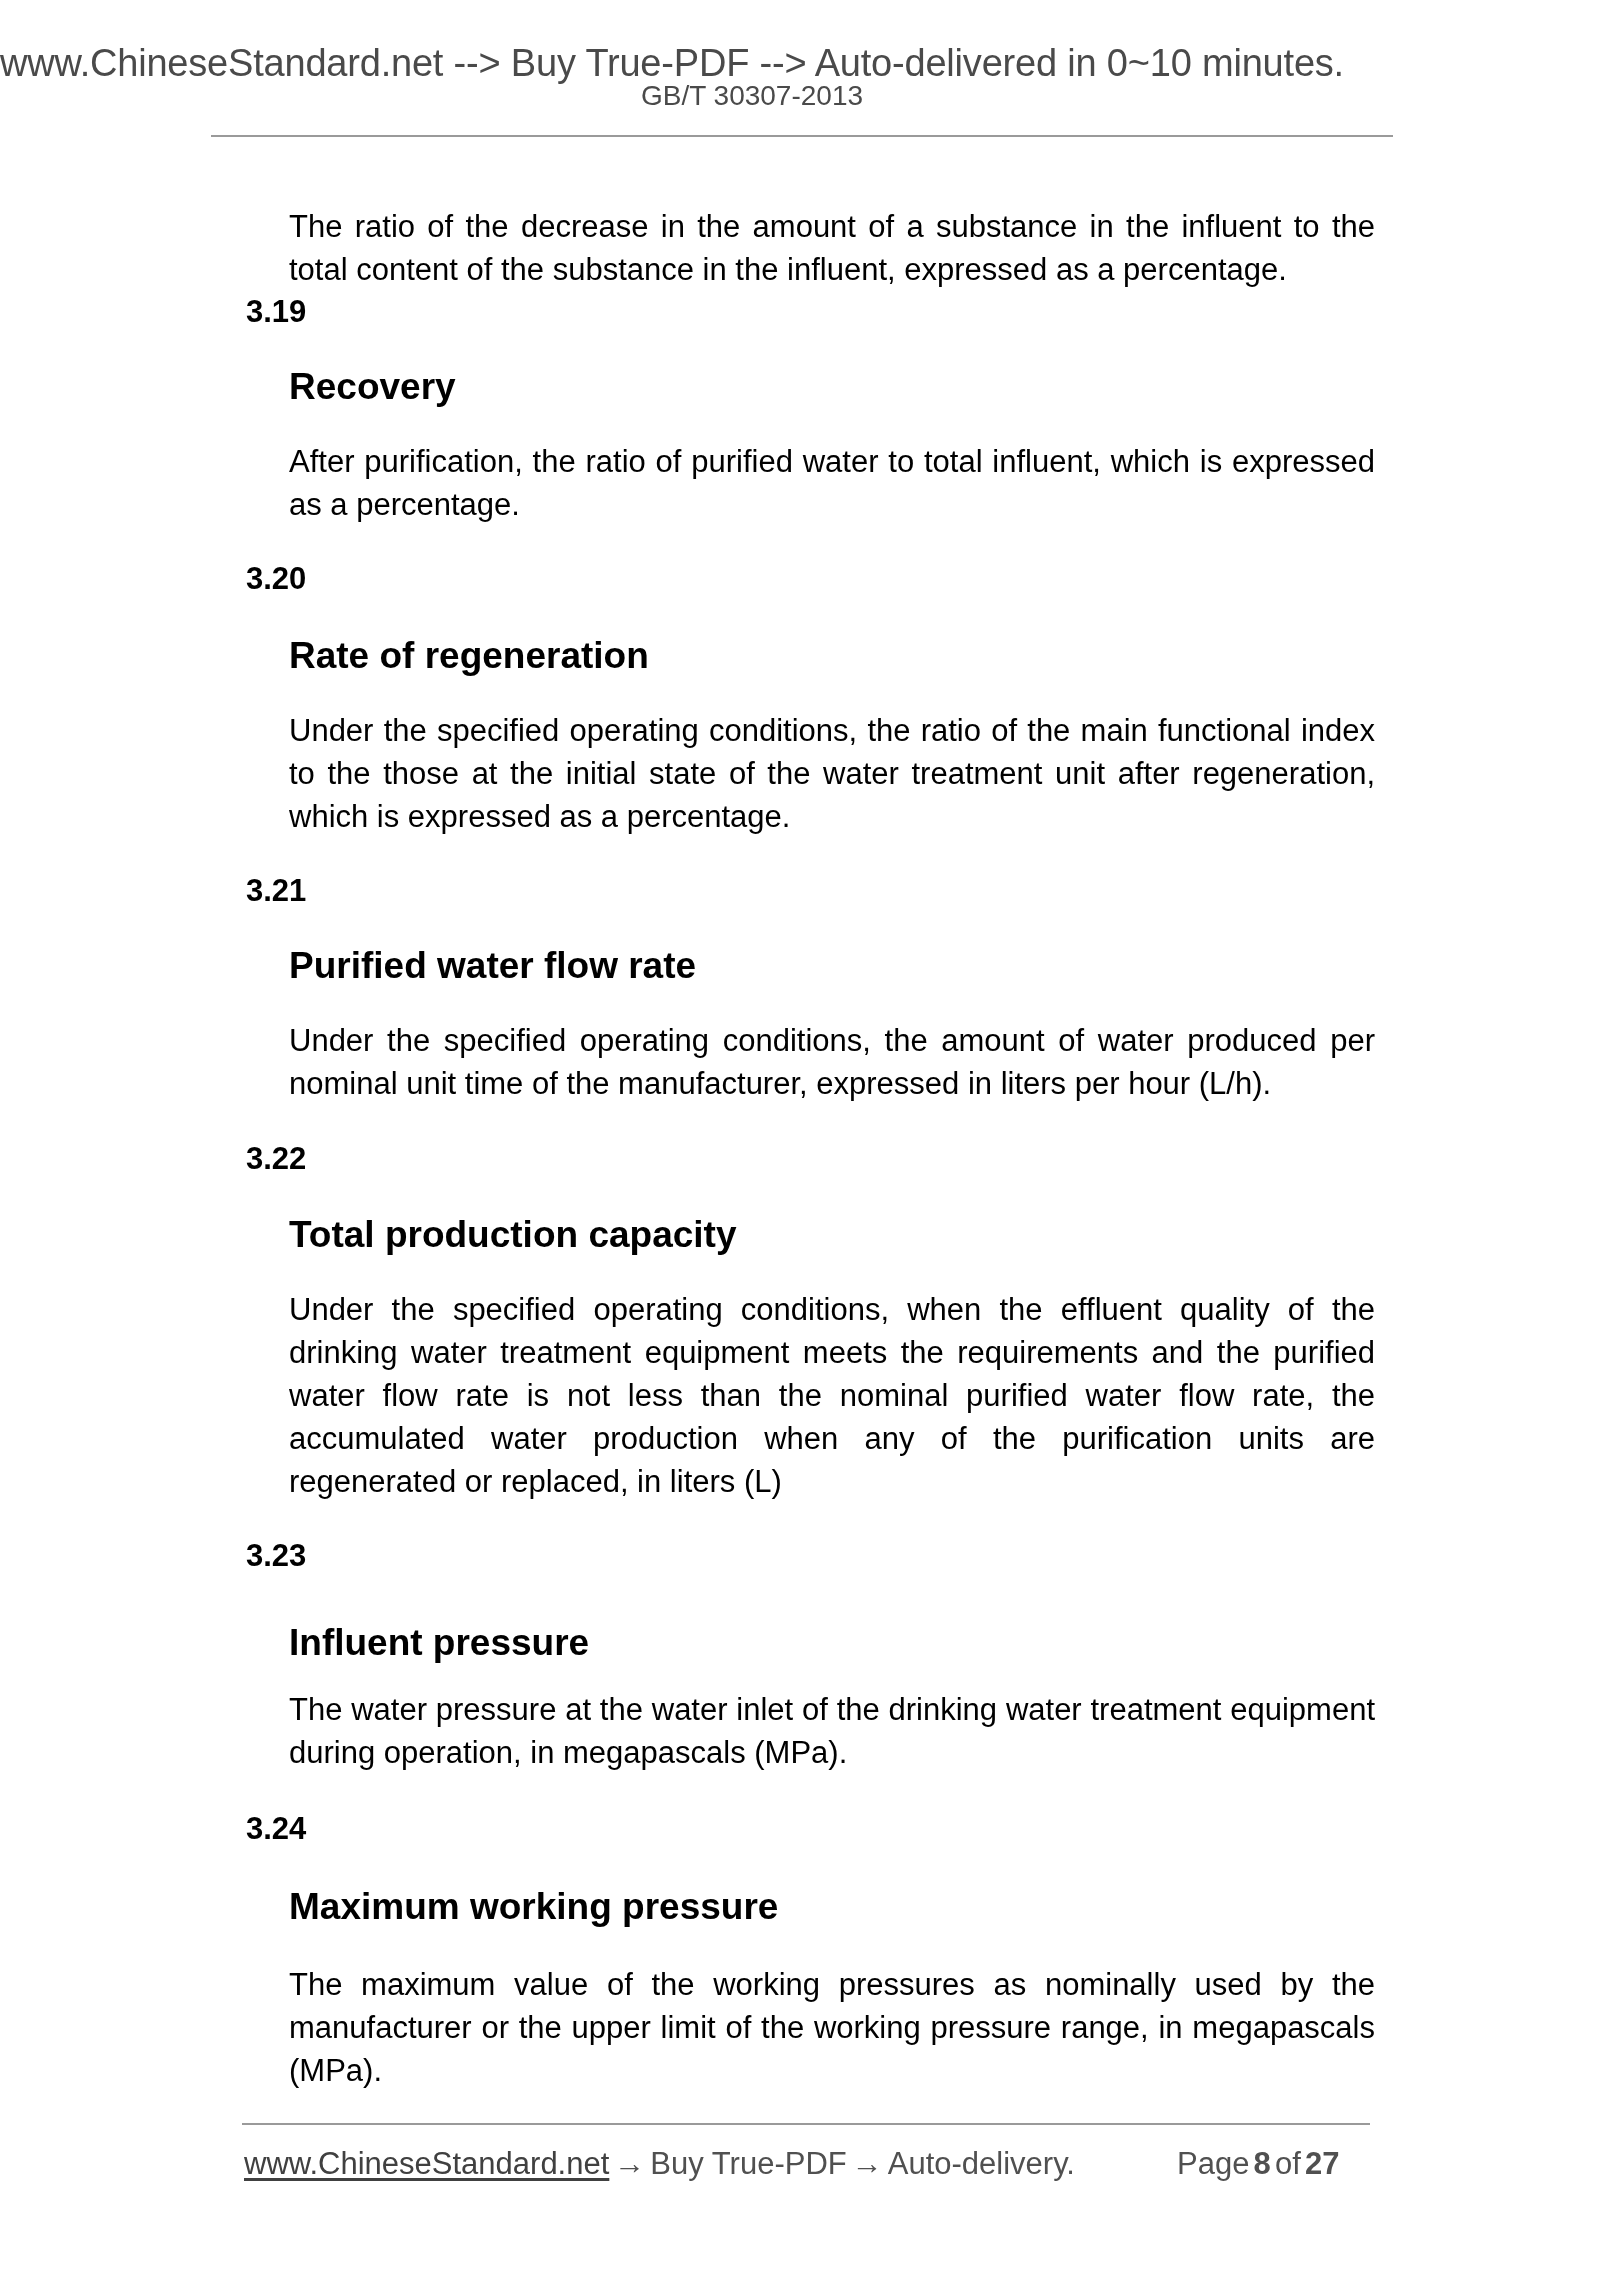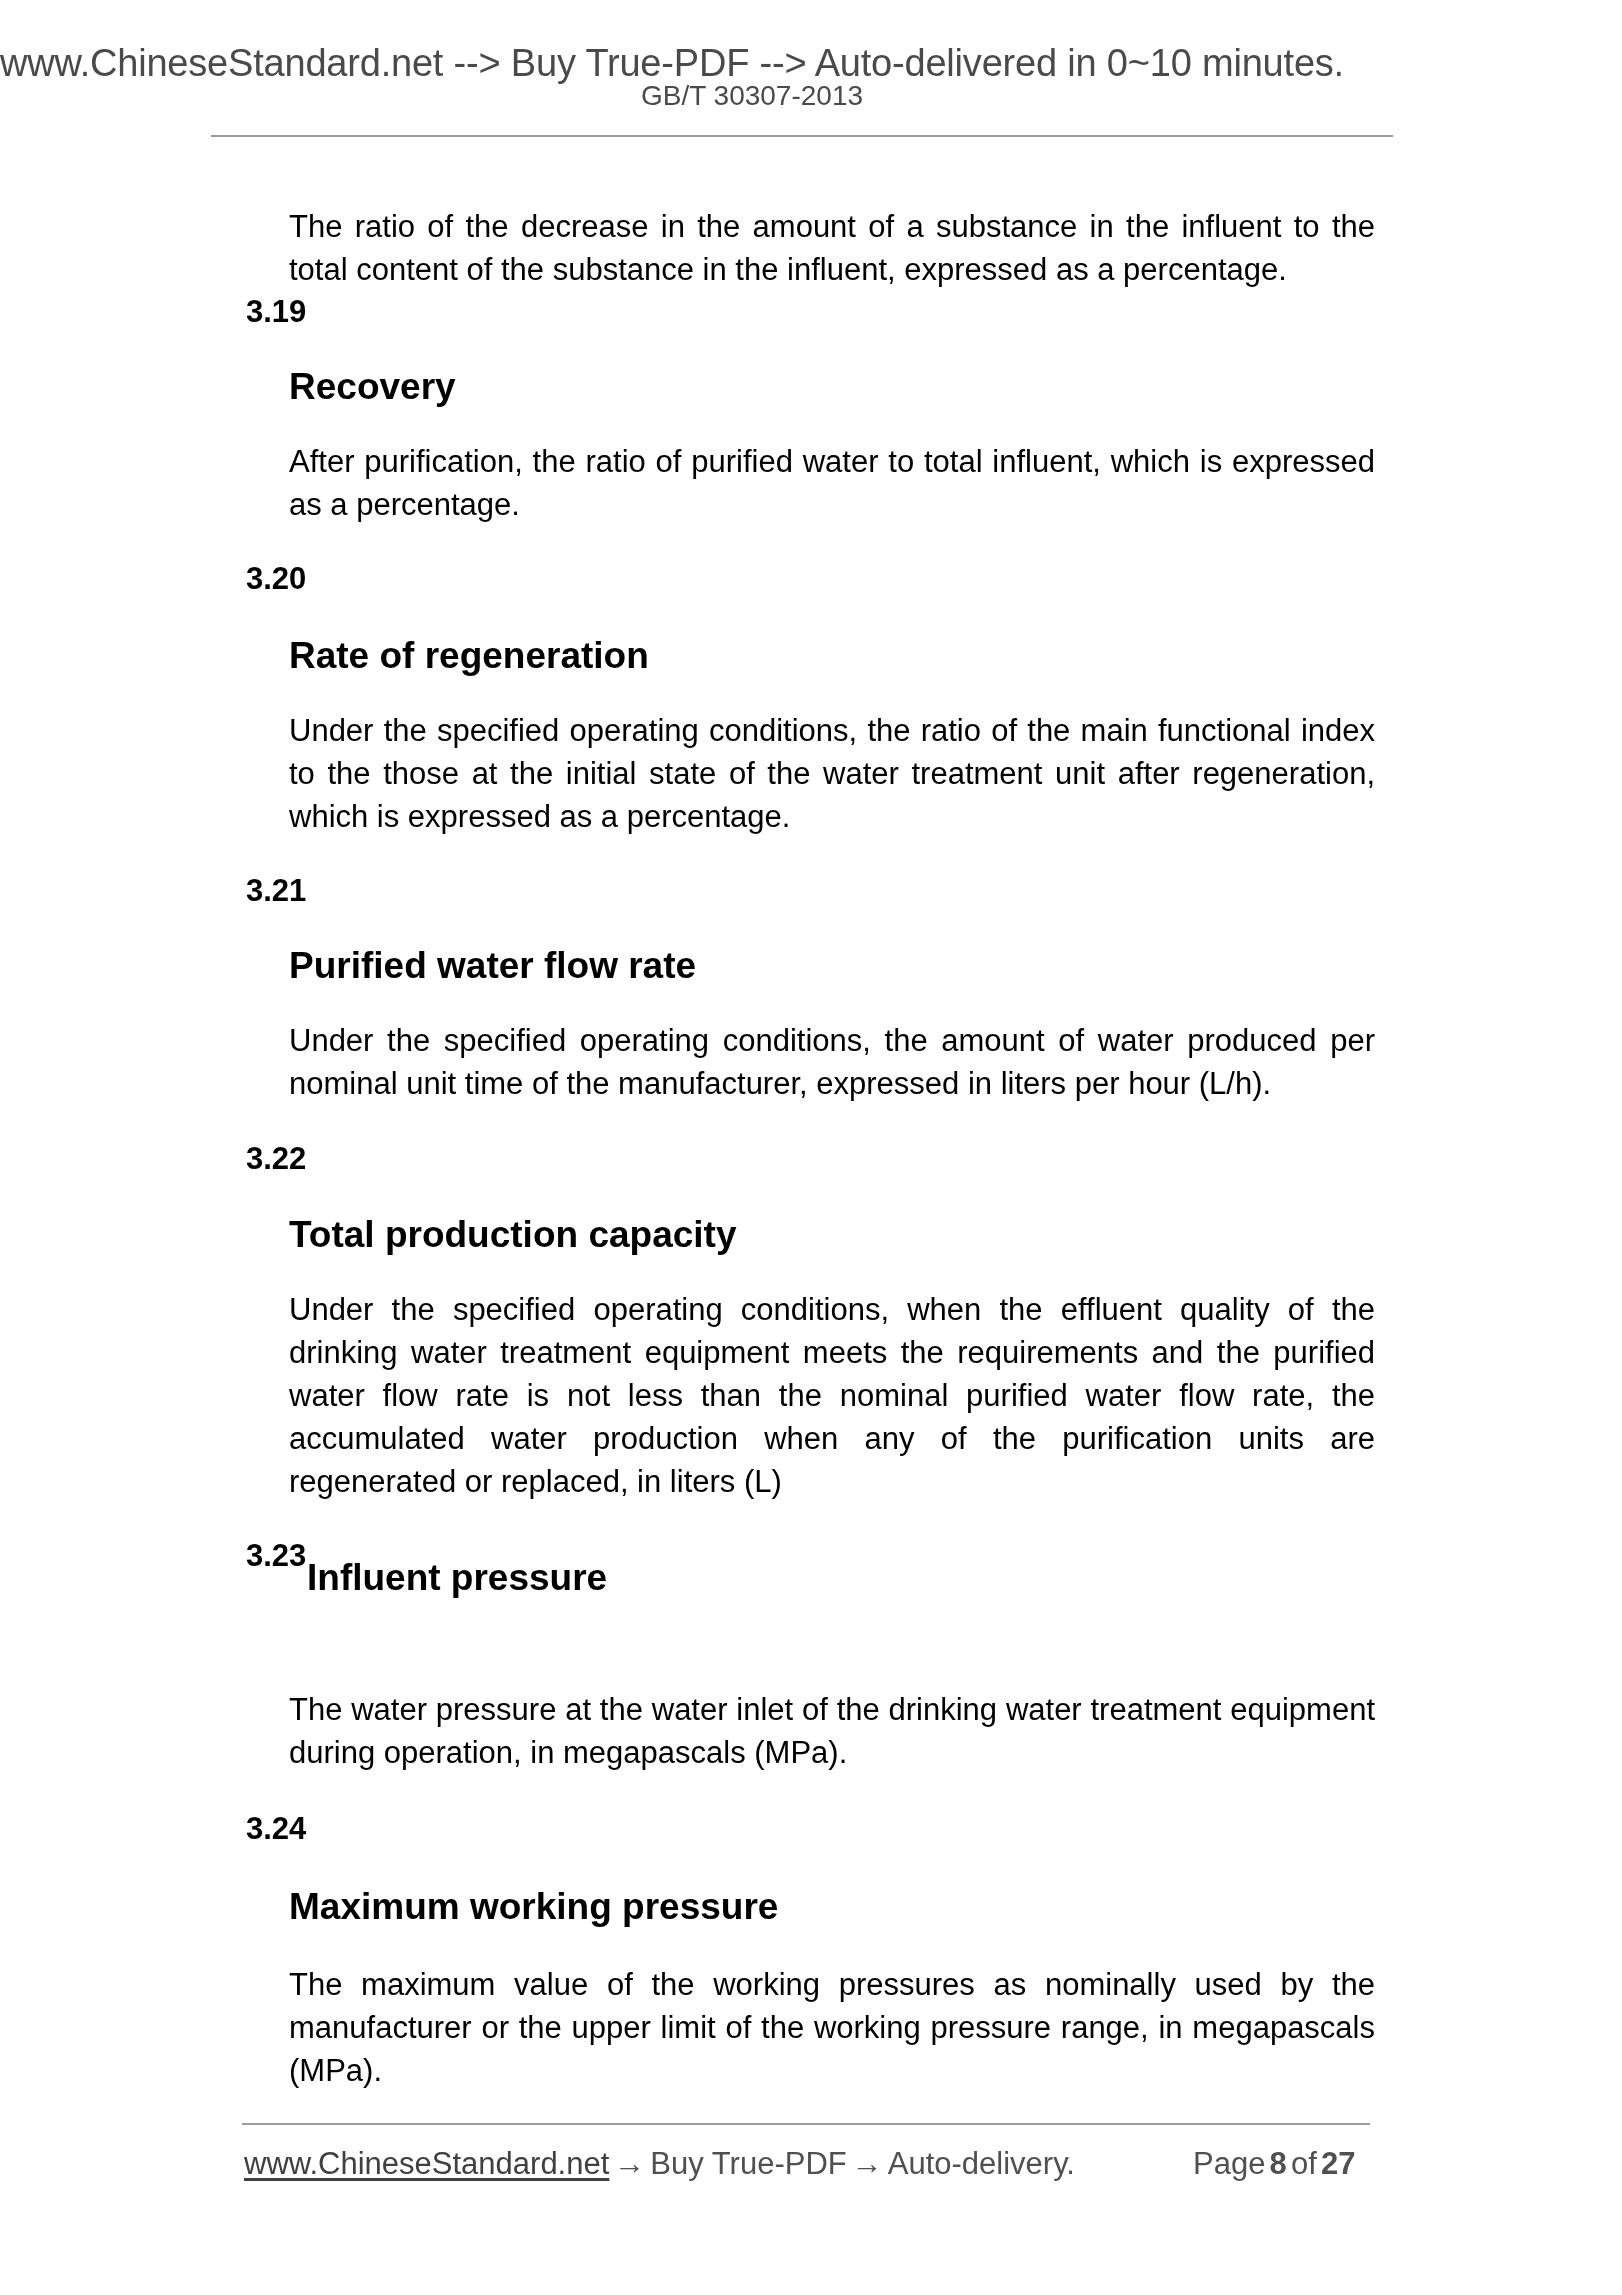--- a/index.html
+++ b/index.html
@@ -39,27 +39,27 @@
 
 <div class="abs num" style="top:869px;">3.21</div>
 <div class="abs term" style="top:944px;">Purified water flow rate</div>
 <div class="abs para" style="top:1019px;">Under the specified operating conditions, the amount of water produced per nominal unit time of the manufacturer, expressed in liters per hour (L/h).</div>
 
 <div class="abs num" style="top:1137px;">3.22</div>
 <div class="abs term" style="top:1213px;">Total production capacity</div>
 <div class="abs para" style="top:1288px;">Under the specified operating conditions, when the effluent quality of the drinking water treatment equipment meets the requirements and the purified water flow rate is not less than the nominal purified water flow rate, the accumulated water production when any of the purification units are regenerated or replaced, in liters (L)</div>
 
 <div class="abs num" style="top:1534px;">3.23</div>
-<div class="abs term" style="top:1556px;margin-left:18px;">Influent pressure</div>
+<div class="abs term" style="top:1621px;">Influent pressure</div>
 <div class="abs para" style="top:1688px;">The water pressure at the water inlet of the drinking water treatment equipment during operation, in megapascals (MPa).</div>
 
 <div class="abs num" style="top:1807px;">3.24</div>
 <div class="abs term" style="top:1885px;">Maximum working pressure</div>
 <div class="abs para" style="top:1963px;">The maximum value of the working pressures as nominally used by the manufacturer or the upper limit of the working pressure range, in megapascals (MPa).</div>
 
 <div class="abs rule" style="left:242px; width:1128px; top:2123px;"></div>
 <div class="abs footer" style="left:244px;">
   <a>www.ChineseStandard.net</a><span class="arrow">→</span><span>Buy True-PDF</span><span class="arrow">→</span><span>Auto-delivery.</span>
 </div>
 <div class="abs footer page-info" style="left:1177px;">
-  <span style="margin-left:16px">Page</span><b>8</b><span>of</span><b>27</b>
+  <span style="margin-left:0">Page</span><b>8</b><span>of</span><b>27</b>
 </div>
 
 
 </body></html>

